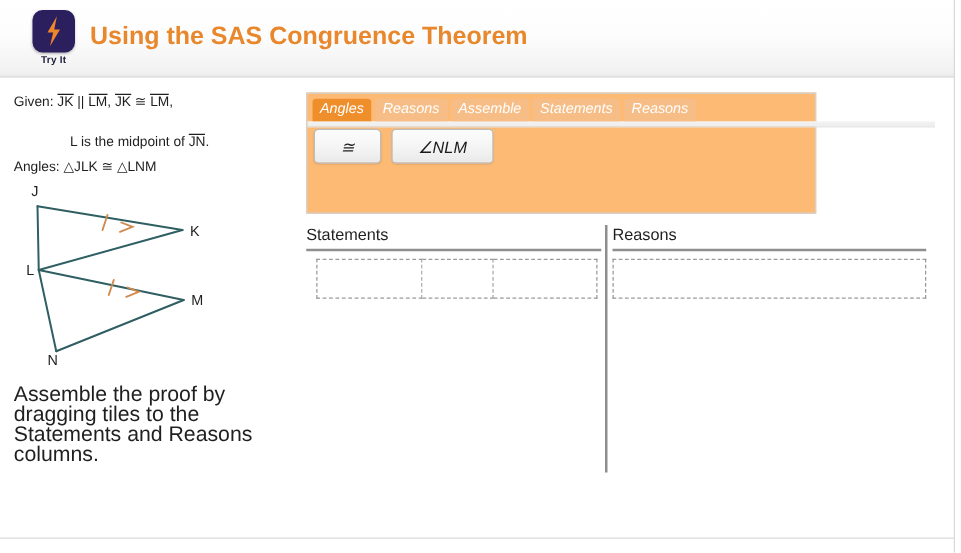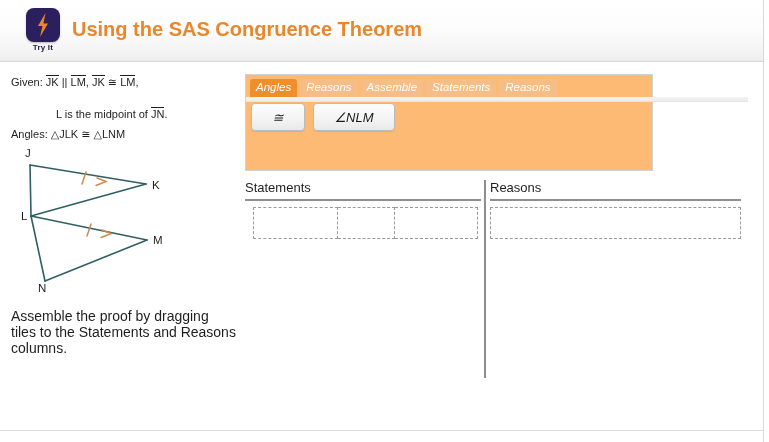--- a/index.html
+++ b/index.html
@@ -100,21 +100,21 @@
   #diagram {
     position: absolute;
     left: 0px; top: 138px;
     width: 230px; height: 160px;
   }
 
   #instructions {
     position: absolute;
     left: 11px; top: 308px;
     width: 225px;
-    font-size: 14px;
+    font-size: 17px;
     line-height: 16px;
     color: #1f1f1f;
   }
 
   
   #tile-panel {
     position: absolute;
     left: 245px; top: 74px;
     width: 408px; height: 97px;
     background: #fdba74;

